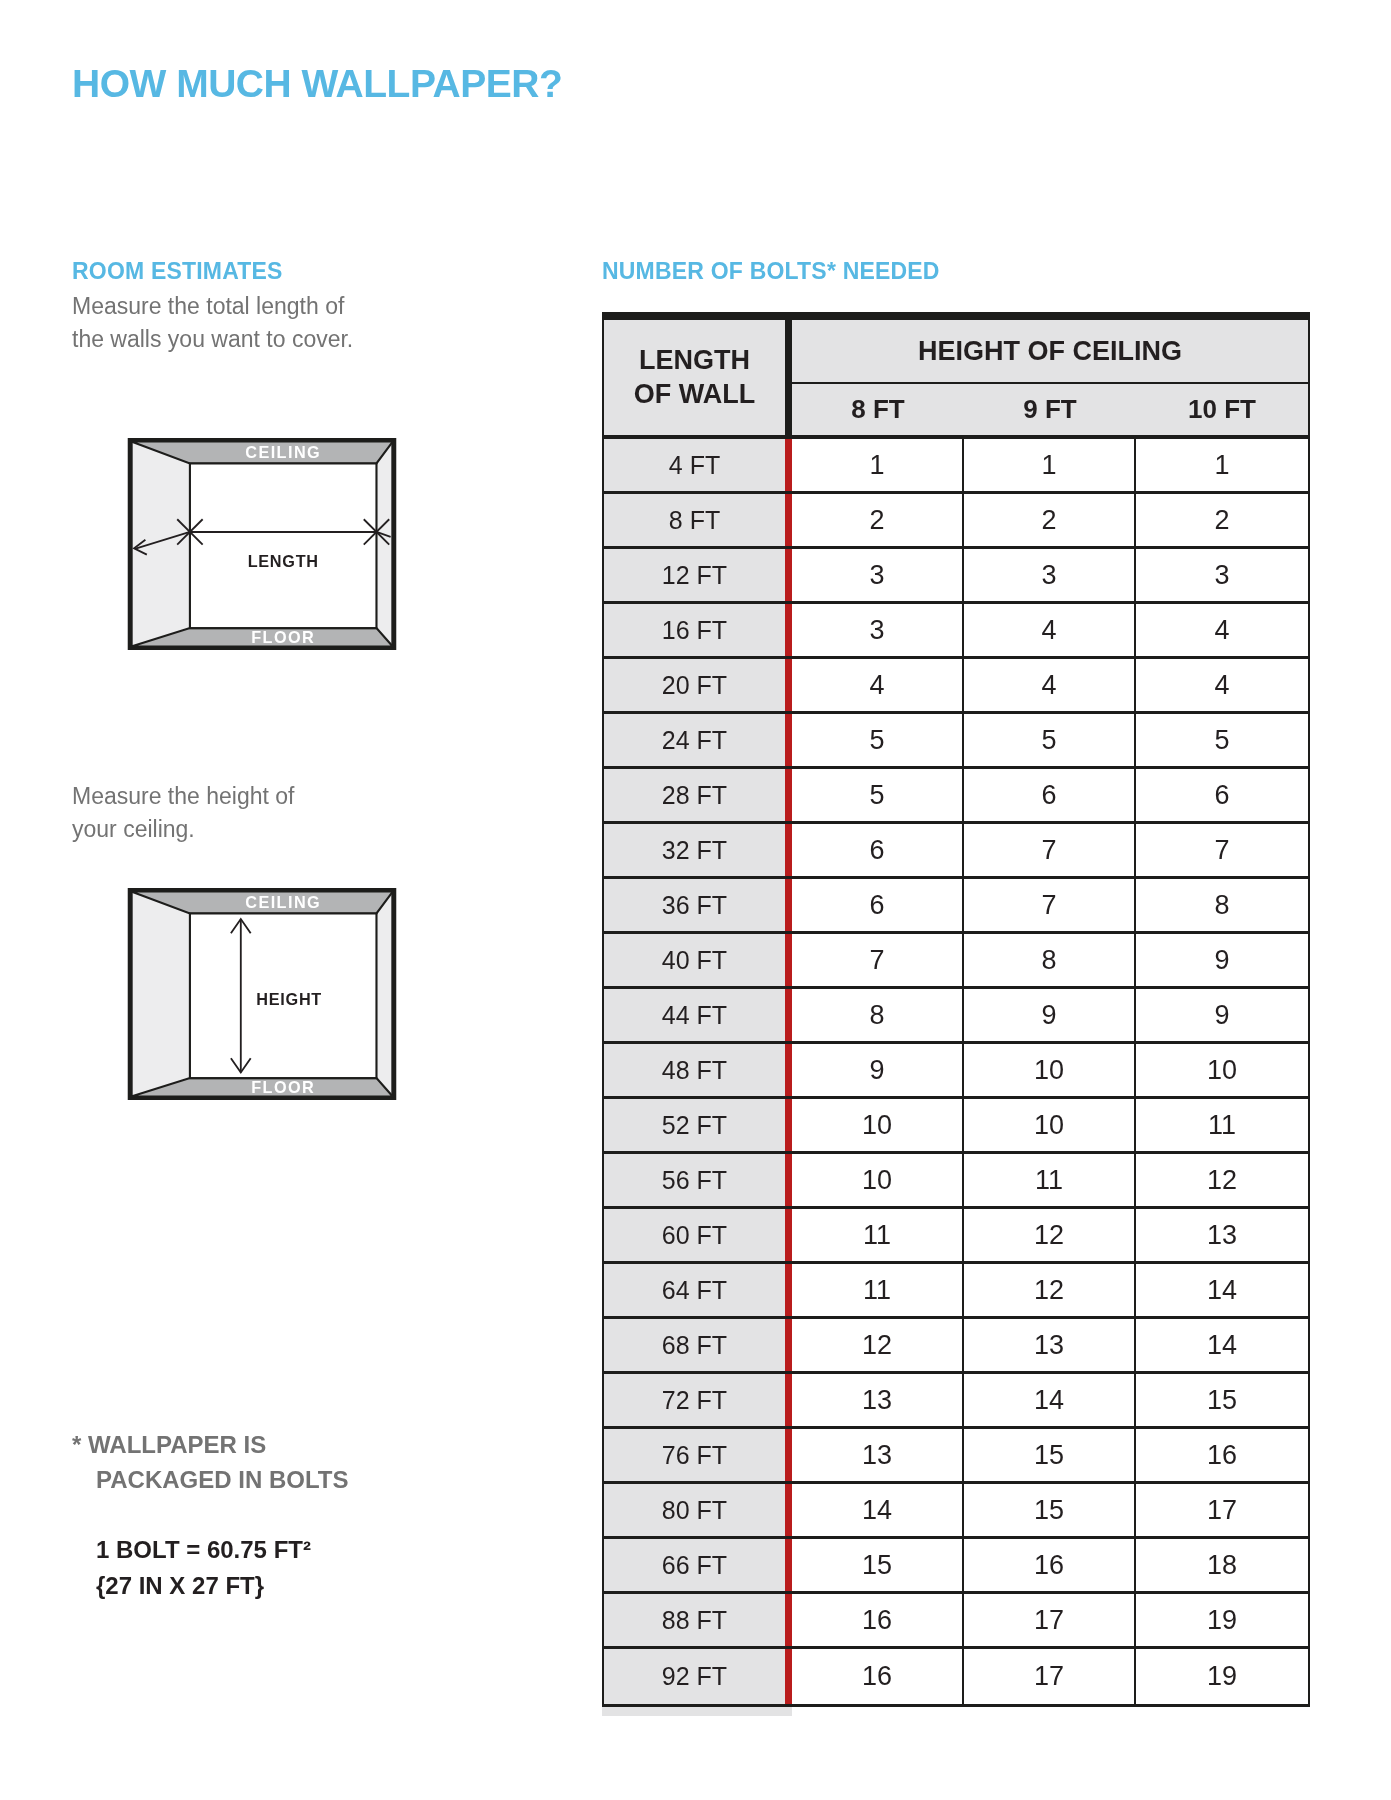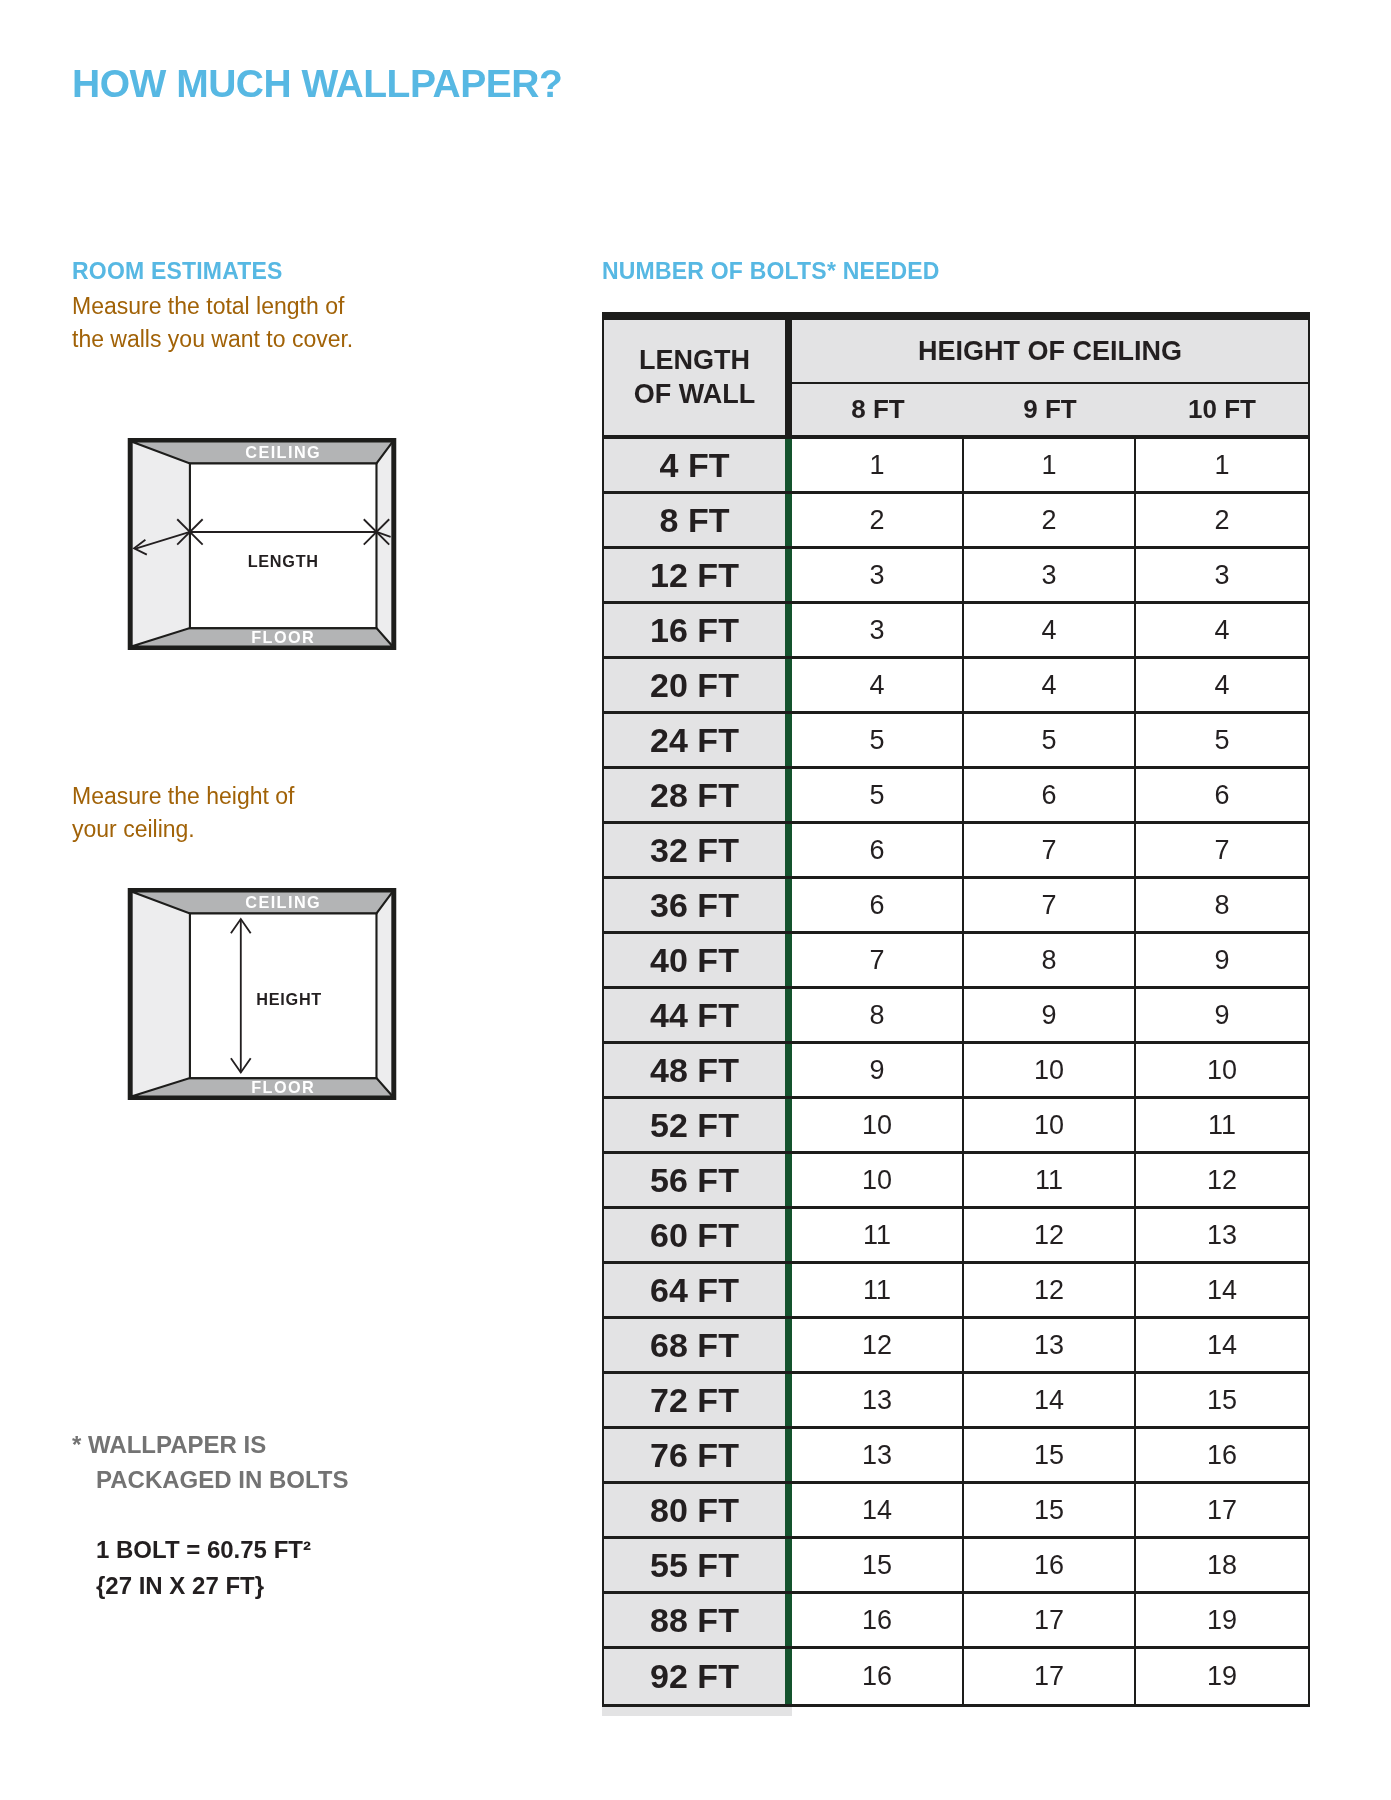--- a/index.html
+++ b/index.html
@@ -15,21 +15,21 @@
     white-space:nowrap;
   }
   .section-heading {
     position:absolute; font-size:23px; font-weight:bold; color:#57b8e3;
     letter-spacing:0.2px; white-space:nowrap;
   }
   #room-estimates-heading { left:72px; top:258px; }
   #bolts-heading { left:602px; top:258px; width:708px; text-align:left; }
   .para {
     position:absolute; left:72px; font-size:23px; line-height:1.42;
-    color:#a16207; white-space:pre-line;
+    color:#737373; white-space:pre-line;
   }
   #para-step1 { top:290px; }
   #para-step2 { top:780px; }
   #para-step3 { top:1232px; }
   .diagram { position:absolute; left:72px; width:380px; height:212px;font-weight:bold; }
   #diagram-length { top:438px; }
   #diagram-height { top:888px; }
   .diagram svg { display:block; width:100%; height:100%; }
   .diag-label-white { fill:#ffffff; font-size:23px; letter-spacing:2px; }
   .diag-label-dark  { fill:#231f20; font-size:23px; letter-spacing:1px; }
@@ -80,22 +80,22 @@
   }
   .t-row {
     display:grid;
     grid-template-columns:188px 1fr 1fr 1fr;
     height:55px;
     border-bottom:3px solid #1d1d1b;
   }
   .t-row:last-child { border-bottom:none; }
   .row-label {
     display:flex; align-items:center; justify-content:center;
-    font-size:34px; font-weight:bold;
-    border-right:7px solid #14532d;
+    font-size:25px; font-weight:normal;
+    border-right:7px solid #b91c1c;
   }
   .num-cell {
     display:flex; align-items:center; justify-content:center;
     font-size:27px; background:#ffffff;
     border-right:2px solid #1d1d1b;
   }
   .num-cell:last-child { border-right:none; }
   .table-foot-strip {
     position:absolute; left:-2px; top:100%; margin-top:3px;
     width:190px; height:9px; background:#e3e3e4;
@@ -312,21 +312,21 @@
   </div>
 
   <div class="t-row">
     <div class="row-label cell-gray">80 FT</div>
     <div class="num-cell">14</div>
     <div class="num-cell">15</div>
     <div class="num-cell">17</div>
   </div>
 
   <div class="t-row">
-    <div class="row-label cell-gray">55 FT</div>
+    <div class="row-label cell-gray">66 FT</div>
     <div class="num-cell">15</div>
     <div class="num-cell">16</div>
     <div class="num-cell">18</div>
   </div>
 
   <div class="t-row">
     <div class="row-label cell-gray">88 FT</div>
     <div class="num-cell">16</div>
     <div class="num-cell">17</div>
     <div class="num-cell">19</div>

